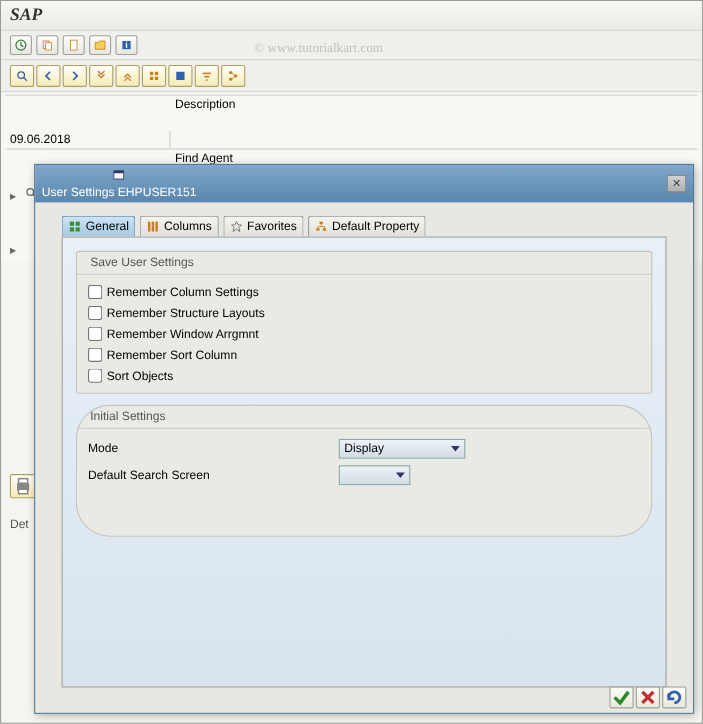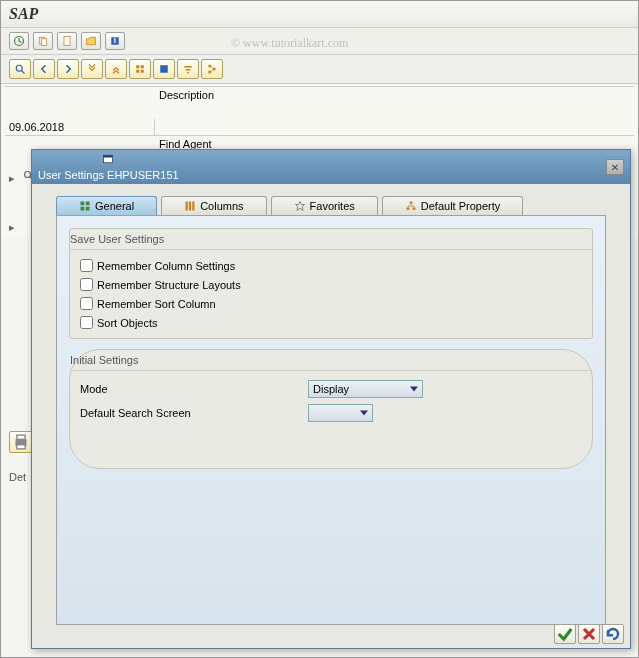--- a/index.html
+++ b/index.html
@@ -22,28 +22,28 @@
     .tree-col2 { flex: 1; padding: 2px 4px; }
     .tree-row { display: flex; }
     .tree-expand { display: inline-block; width: 10px; color: #666; }
     
     .dialog { position: absolute; left: 30px; top: 148px; width: 600px; height: 500px; background: #e8e8e3; border: 1px solid #5a7a9a; box-shadow: 2px 2px 8px rgba(0,0,0,0.3); }
     .dialog-title { background: linear-gradient(#7fa8c9, #5a86ad); color: #fff; padding: 3px 6px; display: flex; align-items: center; justify-content: space-between; }
     .dialog-title-left { display: flex; align-items: center; gap: 4px; flex-direction: column; }
     .close-x { width: 18px; height: 16px; background: linear-gradient(#d0d0d0, #b0b0b0); border: 1px solid #888; display: flex; align-items: center; justify-content: center; cursor: pointer; font-size: 10px; color: #444; }
     
     .tabstrip { padding: 12px 24px 0 24px; display: flex; gap: 4px; }
-    .tab { background: linear-gradient(#f5f5f0, #e0e0d8); border: 1px solid #a0a0a0; border-bottom: none; border-radius: 3px 3px 0 0; padding: 3px 22px; display: flex; align-items: center; gap: 4px; cursor: pointer; }
+    .tab { background: linear-gradient(#f5f5f0, #e0e0d8); border: 1px solid #a0a0a0; border-bottom: none; border-radius: 3px 3px 0 0; padding: 3px 5px; display: flex; align-items: center; gap: 4px; cursor: pointer; }
     .tab.active { background: linear-gradient(#cde4f5, #a5c8e0); border-color: #6d96b8; }
     .tab svg { width: 12px; height: 12px; }
     
     .tab-content { margin: 0 24px; border: 1px solid #a0a0a0; background: linear-gradient(#e8f0f7, #d8e4ed); height: 410px; padding: 12px; }
     
     .groupbox { background: #eaeae4; border: 1px solid #c5c5bd; border-radius: 3px; margin-bottom: 10px; }
-    .groupbox-title { padding: 4px 0; color: #555; border-bottom: 1px solid #d0d0c8; }
+    .groupbox-title { padding: 4px 12px; color: #555; border-bottom: 1px solid #d0d0c8; }
     .groupbox-body { padding: 6px 10px; }
     .chk-row { display: flex; align-items: center; padding: 3px 0; gap: 4px; }
     .chk-row input[type=checkbox] { width: 13px; height: 13px; }
     
     .form-row { display: flex; align-items: center; padding: 3px 0; gap: 48px; }
     .form-label { width: 180px; }
     .sap-select { height: 18px; background: linear-gradient(#ecf2f7, #d3dde5); border: 1px solid #8aa; display: flex; align-items: center; padding: 0 4px; position: relative; cursor: pointer; }
     .sap-select.w1 { width: 115px; }
     .sap-select.w2 { width: 65px; }
     .sap-select::after { content: ""; position: absolute; right: 4px; top: 50%; transform: translateY(-50%); border-left: 4px solid transparent; border-right: 4px solid transparent; border-top: 5px solid #336; }
@@ -239,20 +239,24 @@
     <div class="groupbox">
       <div class="groupbox-title">Save User Settings</div>
       <div class="groupbox-body">
         <div class="chk-row">
             <input type="checkbox" style="">
             <span>Remember Column Settings</span>
           </div>
         <div class="chk-row">
             <input type="checkbox" style="">
             <span>Remember Structure Layouts</span>
+          </div>
+        <div class="chk-row">
+            <input type="checkbox" style="">
+            <span>Remember Window Arrgmnt</span>
           </div>
         <div class="chk-row">
             <input type="checkbox" style="">
             <span>Remember Sort Column</span>
           </div>
         <div class="chk-row">
             <input type="checkbox" style="">
             <span>Sort Objects</span>
           </div>
       </div>

